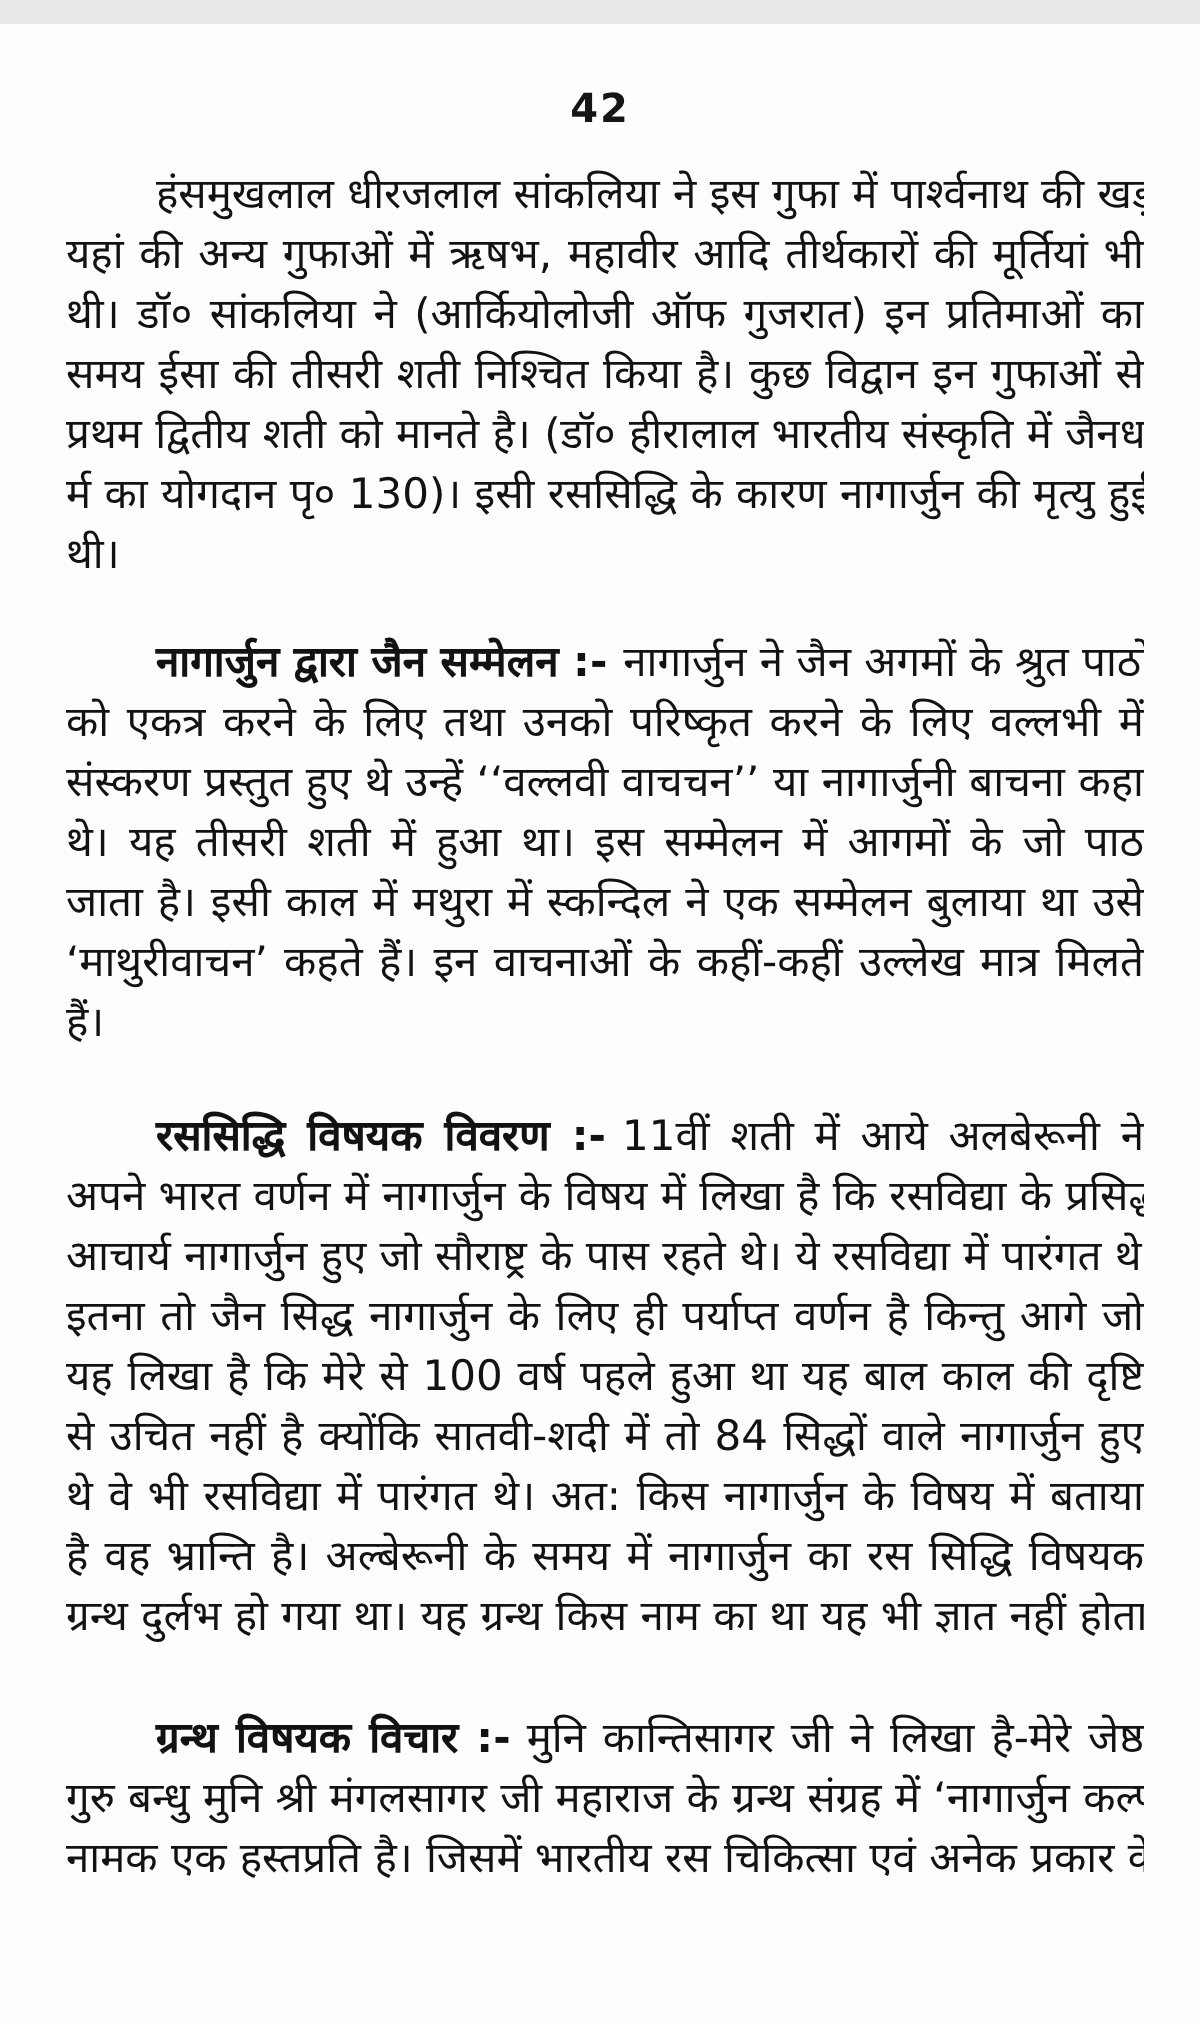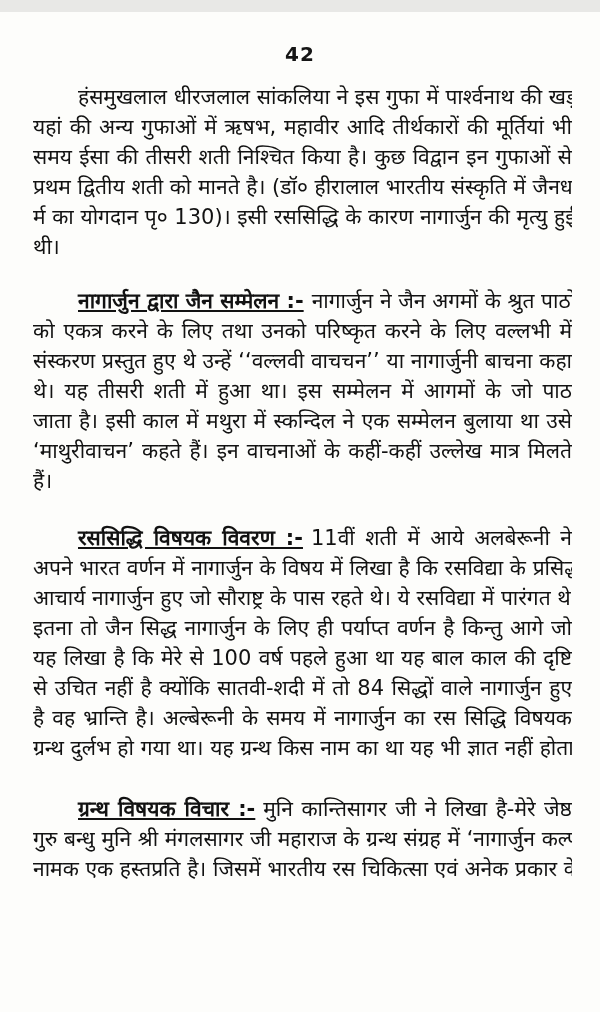--- a/index.html
+++ b/index.html
@@ -41,35 +41,36 @@
     white-space: nowrap;
     text-align: justify;
     text-align-last: justify;
     text-justify: inter-word;
   }
   .line.indent { padding-left: 45px; }
   .line.last-short {
     text-align: left;
     text-align-last: left;
   }
-  .bold-heading { font-weight: 700; text-decoration: underline; }
+  .bold-heading { font-weight: 700; }
   .heading-sep { display: inline-block; width: 8px; }
 </style>
 </head>
 <body>
 
 <div class="page">
 
   <div class="page-number">42</div>
 
   <div class="content">
 
     <div class="paragraph">
       <div class="line indent">हंसमुखलाल धीरजलाल सांकलिया ने इस गुफा में पार्श्वनाथ की खड़ी</div>
       <div class="line">यहां की अन्य गुफाओं में ऋषभ, महावीर आदि तीर्थकारों की मूर्तियां भी</div>
+      <div class="line">थी। डॉ० सांकलिया ने (आर्कियोलोजी ऑफ गुजरात) इन प्रतिमाओं का</div>
       <div class="line">समय ईसा की तीसरी शती निश्चित किया है। कुछ विद्वान इन गुफाओं से</div>
       <div class="line">प्रथम द्वितीय शती को मानते है। (डॉ० हीरालाल भारतीय संस्कृति में जैनध</div>
       <div class="line">र्म का योगदान पृ० 130)। इसी रससिद्धि के कारण नागार्जुन की मृत्यु हुई</div>
       <div class="line last-short">थी।</div>
     </div>
 
     <div class="paragraph gap-1">
       <div class="line indent"><span class="bold-heading">नागार्जुन द्वारा जैन सम्मेलन :-</span><span class="heading-sep"></span><span>नागार्जुन ने जैन अगमों के श्रुत पाठों</span></div>
       <div class="line">को एकत्र करने के लिए तथा उनको परिष्कृत करने के लिए वल्लभी में</div>
       <div class="line">संस्करण प्रस्तुत हुए थे उन्हें ‘‘वल्लवी वाचचन’’ या नागार्जुनी बाचना कहा</div>
@@ -79,20 +80,21 @@
       <div class="line last-short">हैं।</div>
     </div>
 
     <div class="paragraph gap-2">
       <div class="line indent"><span class="bold-heading">रससिद्धि विषयक विवरण :-</span><span class="heading-sep"></span><span>11वीं शती में आये अलबेरूनी ने</span></div>
       <div class="line">अपने भारत वर्णन में नागार्जुन के विषय में लिखा है कि रसविद्या के प्रसिद्ध</div>
       <div class="line">आचार्य नागार्जुन हुए जो सौराष्ट्र के पास रहते थे। ये रसविद्या में पारंगत थे।</div>
       <div class="line">इतना तो जैन सिद्ध नागार्जुन के लिए ही पर्याप्त वर्णन है किन्तु आगे जो</div>
       <div class="line">यह लिखा है कि मेरे से 100 वर्ष पहले हुआ था यह बाल काल की दृष्टि</div>
       <div class="line">से उचित नहीं है क्योंकि सातवी-शदी में तो 84 सिद्धों वाले नागार्जुन हुए</div>
+      <div class="line">थे वे भी रसविद्या में पारंगत थे। अत: किस नागार्जुन के विषय में बताया</div>
       <div class="line">है वह भ्रान्ति है। अल्बेरूनी के समय में नागार्जुन का रस सिद्धि विषयक</div>
       <div class="line">ग्रन्थ दुर्लभ हो गया था। यह ग्रन्थ किस नाम का था यह भी ज्ञात नहीं होता।</div>
     </div>
 
     <div class="paragraph gap-3">
       <div class="line indent"><span class="bold-heading">ग्रन्थ विषयक विचार :-</span><span class="heading-sep"></span><span>मुनि कान्तिसागर जी ने लिखा है-मेरे जेष्ठ</span></div>
       <div class="line">गुरु बन्धु मुनि श्री मंगलसागर जी महाराज के ग्रन्थ संग्रह में ‘नागार्जुन कल्प’</div>
       <div class="line">नामक एक हस्तप्रति है। जिसमें भारतीय रस चिकित्सा एवं अनेक प्रकार के</div>
     </div>
 

